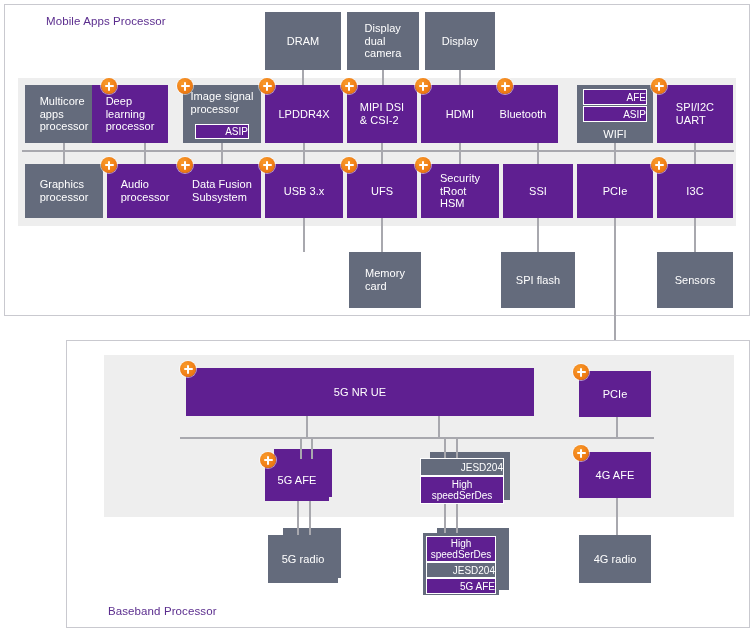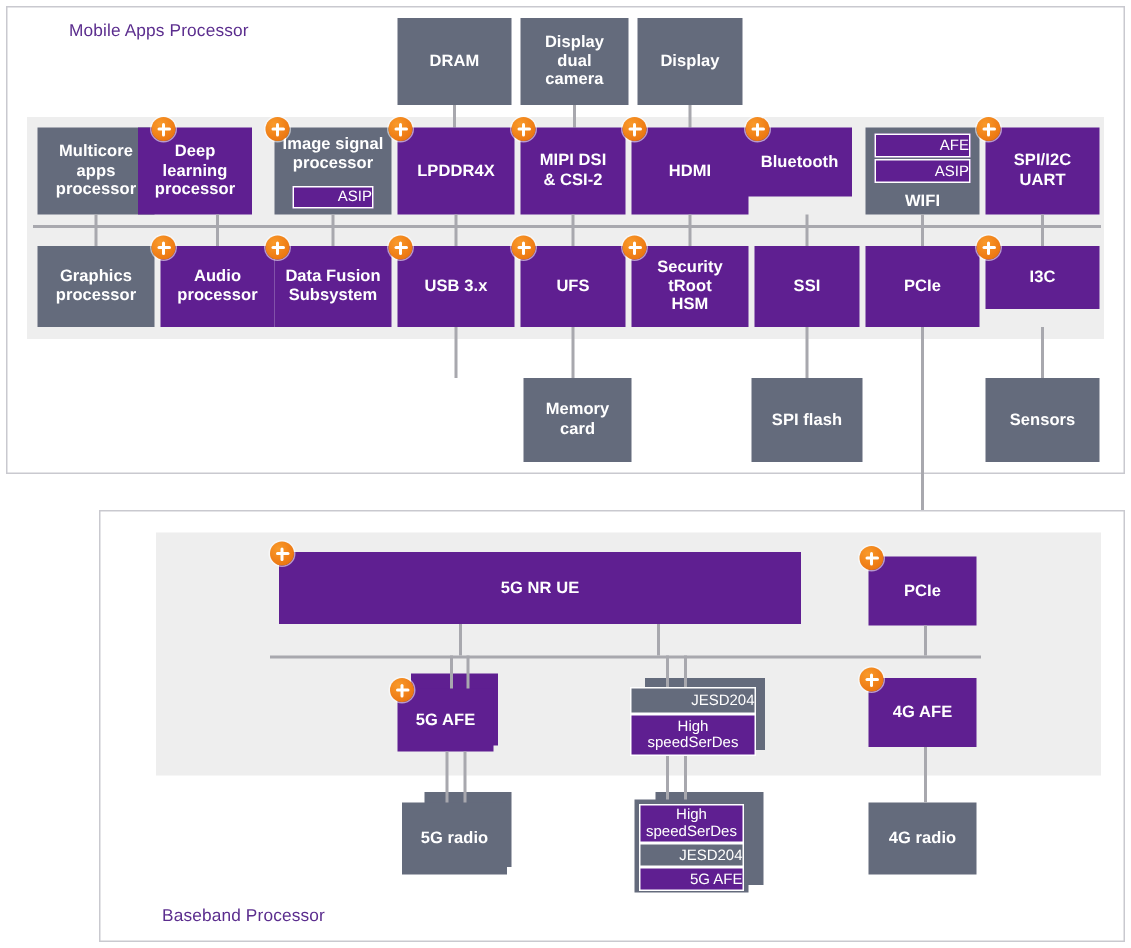--- a/index.html
+++ b/index.html
@@ -8,21 +8,21 @@
 
   
   .panel{position:absolute;background:#ffffff;border:1px solid #c9c9cf;box-sizing:border-box;}
   .panel-title{position:absolute;color:#5b2d8e;font-size:11.5px;font-weight:400;white-space:nowrap;letter-spacing:.1px;padding-left:28px;}
 
   
   .band{position:absolute;background:#eeeeee;}
 
   
   .blk{position:absolute;box-sizing:border-box;display:flex;align-items:center;justify-content:center;
-       text-align:center;color:#ffffff;font-size:11px;line-height:1.17;font-weight:700;letter-spacing:.05px;}
+       color:#ffffff;font-size:11px;line-height:1.17;font-weight:400;letter-spacing:.05px;}
   .blk.purple{background:#5f1f91;}
   .blk.grey{background:#646b7c;}
   .blk span{display:block;padding:0 2px;}
 
   
   .shadow{position:absolute;box-sizing:border-box;}
   .shadow.purple{background:#5f1f91;}
   .shadow.grey{background:#646b7c;}
 
   
@@ -117,21 +117,21 @@
     </div>
     <div class="plus" style="left: 341px; top: 78px;"></div>
     <div class="ln v" style="left: 381px; top: 143px; height: 7px;"></div>
     <div class="blk purple" style="left: 421px; top: 85px; width: 78px; height: 58px;">
       <div>
         <span>HDMI</span>
       </div>
     </div>
     <div class="plus" style="left: 415px; top: 78px;"></div>
     <div class="ln v" style="left: 459px; top: 143px; height: 7px;"></div>
-    <div class="blk purple" style="left: 498px; top: 85px; width: 70px; height: 46px;">
+    <div class="blk purple" style="left: 488px; top: 85px; width: 70px; height: 58px;">
       <div>
         <span>Bluetooth</span>
       </div>
     </div>
     <div class="plus" style="left: 497px; top: 78px;"></div>
     <div class="ln v" style="left: 537px; top: 143px; height: 7px;"></div>
     <div class="blk grey" style="left: 577px; top: 85px; width: 76px; height: 58px;">
       <div style="align-self: flex-end; margin-top: 5px; margin-bottom: 2px;">
         <span>WIFI</span>
       </div>
@@ -202,21 +202,21 @@
         <span>SSI</span>
       </div>
     </div>
     <div class="ln v" style="left: 537px; top: 150px; height: 14px;"></div>
     <div class="blk purple" style="left: 577px; top: 164px; width: 76px; height: 54px;">
       <div>
         <span>PCIe</span>
       </div>
     </div>
     <div class="ln v" style="left: 614px; top: 150px; height: 14px;"></div>
-    <div class="blk purple" style="left: 657px; top: 164px; width: 76px; height: 42px;">
+    <div class="blk purple" style="left: 657px; top: 164px; width: 76px; height: 54px;">
       <div>
         <span>I3C</span>
       </div>
     </div>
     <div class="plus" style="left: 651px; top: 157px;"></div>
     <div class="ln v" style="left: 694px; top: 150px; height: 14px;"></div>
     <div class="ln v" style="left: 303px; top: 218px; height: 34px;"></div>
     <div class="blk grey" style="left: 349px; top: 252px; width: 72px; height: 56px;">
       <div>
         <span>Memory</span>

